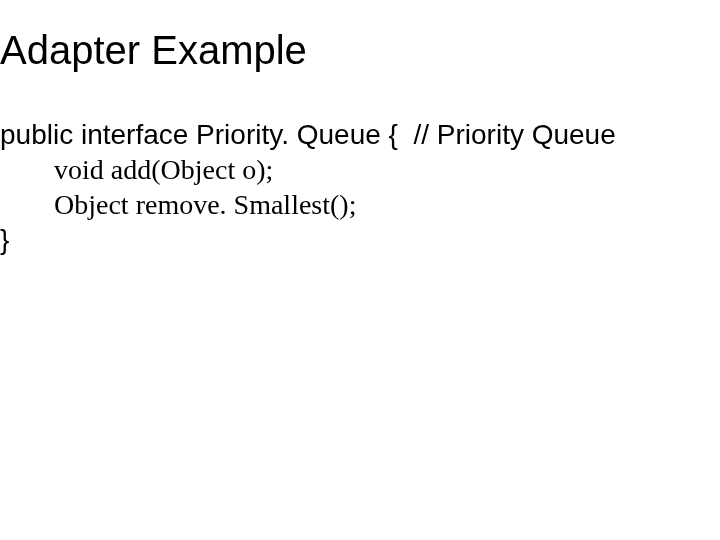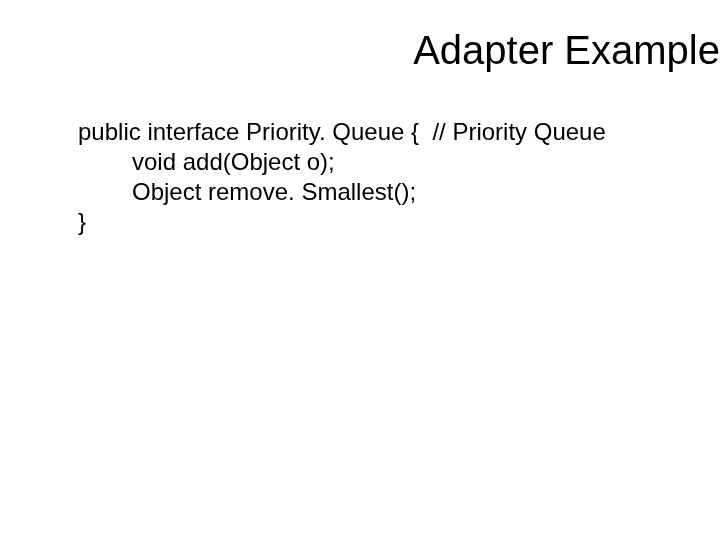--- a/index.html
+++ b/index.html
@@ -14,36 +14,36 @@
       font-family: Arial, Helvetica, sans-serif;
       color: #000000;
       overflow: hidden;
     }
     .slide {
       width: 100%;
       height: 100%;
       padding: 28px 0 0 0;
     }
     .title {
-      text-align: right;
+      text-align: left;
       font-size: 40px;
       font-weight: 400;
       margin-bottom: 44px;
     }
     .code-block {
-      padding-left: 78px;
-      font-size: 24px;
+      font-size: 28px;
       line-height: 1.25;
       font-weight: 400;
     }
     .code-line {
       white-space: pre;
     }
     .indent {
       padding-left: 54px;
+      font-family: Liberation Serif, serif;
     }
   </style>
 </head>
 <body>
 
 <div class="slide">
   <h1 class="title">Adapter Example</h1>
   <div class="code-block">
     <div class="code-line">public interface Priority. Queue {  // Priority Queue</div>
     <div class="code-line indent">void add(Object o);</div>

